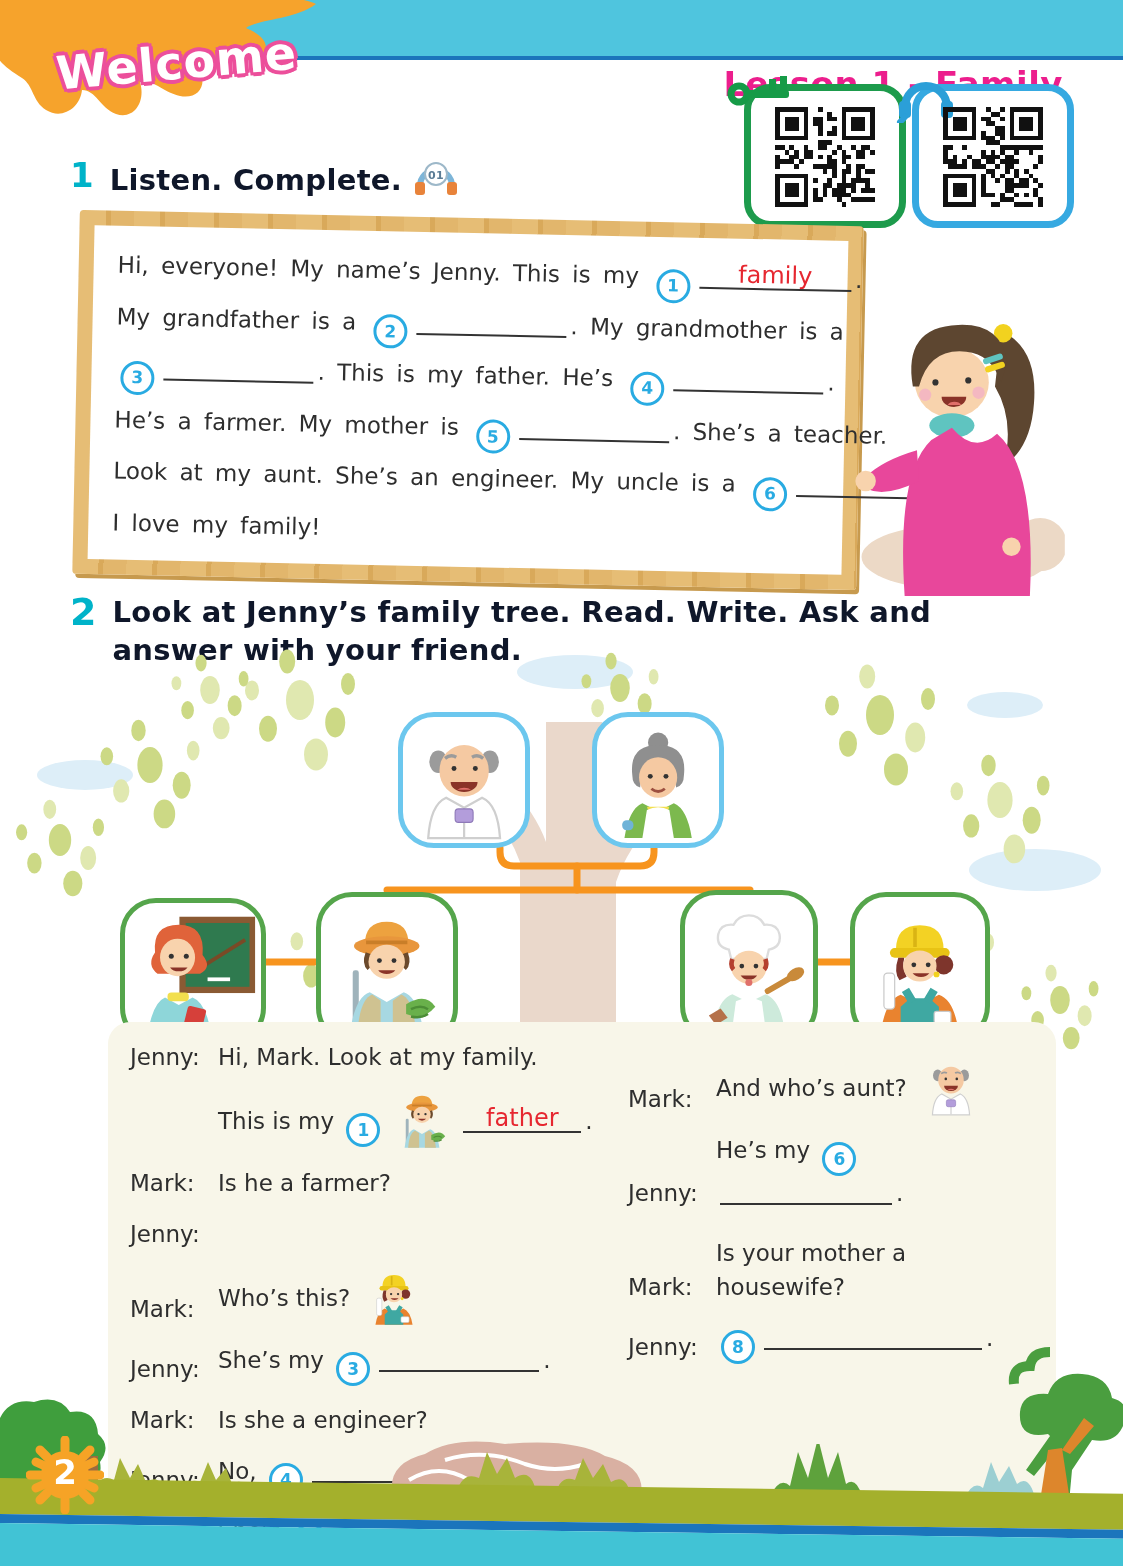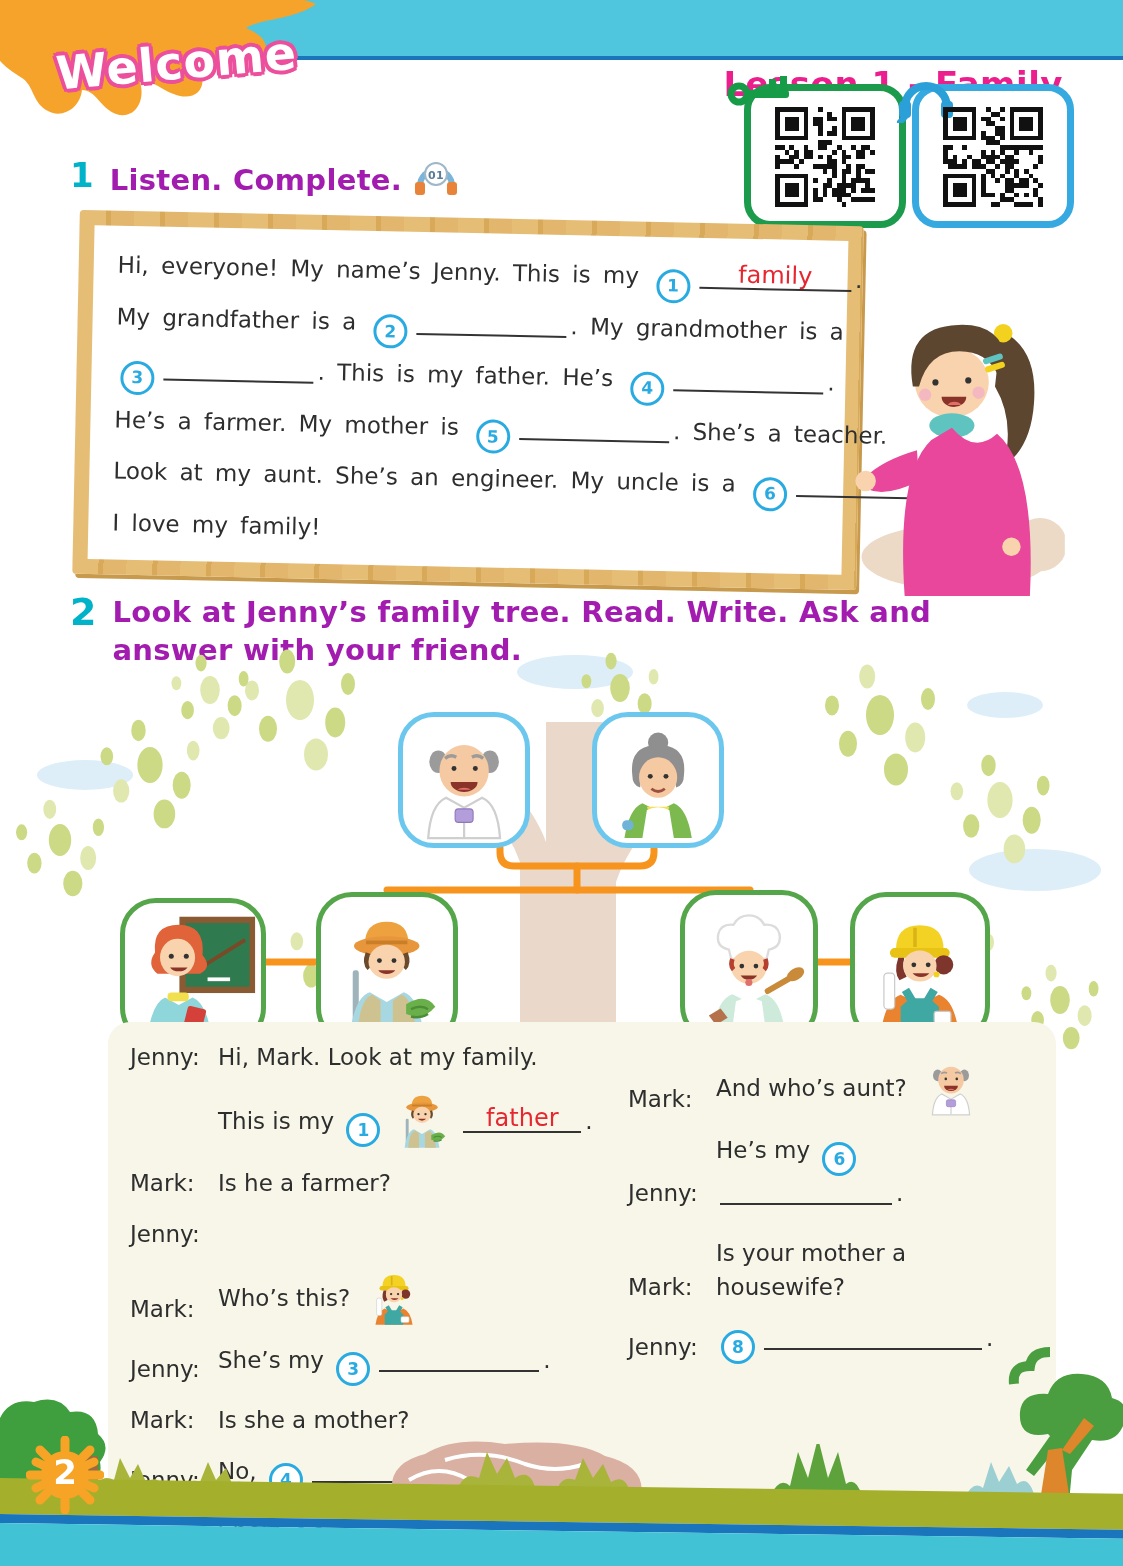--- a/index.html
+++ b/index.html
@@ -24,21 +24,21 @@
   .qr-box.key{left:744px;top:84px;border:7px solid #1d9b4c;}
   .qr-box.listen{left:912px;top:84px;border:7px solid #36a9e1;}
   .qr-box svg.code{position:absolute;left:24px;top:16px;width:100px;height:100px;}
   .corner-icon{position:absolute;left:-24px;top:-26px;}
 
   
   .ex-head{position:absolute;display:flex;align-items:flex-start;gap:16px;}
   #ex1-head{left:70px;top:156px;}
   #ex2-head{left:70px;top:593px;width:990px;}
   .exnum{color:#00b3c9;font-size:34px;font-weight:bold;line-height:38px;}
-  .extitle{color:#a21caf;font-size:29px;font-weight:bold;line-height:38px;letter-spacing:.3px;}
+  .extitle{color:#0f172a;font-size:29px;font-weight:bold;line-height:38px;letter-spacing:.3px;}
   .audio{display:inline-block;vertical-align:-8px;margin-left:10px;}
 
   
   .board{position:absolute;left:76px;top:218px;width:784px;height:364px;transform:rotate(1.2deg);
          background:repeating-linear-gradient(90deg,#e6bd75 0 26px,#d9a95a 26px 31px,#e2b66c 31px 54px);
          box-shadow:3px 4px 0 #c79a4e;border-radius:4px;padding:15px;box-sizing:border-box;}
   .board-inner{width:100%;height:100%;background:#fff;box-sizing:border-box;padding:14px 24px 6px 24px;}
   .line{font-size:23px;line-height:51px;color:#2e2e2e;word-spacing:5px;white-space:nowrap;}
 
   .cnum{display:inline-flex;align-items:center;justify-content:center;width:28px;height:28px;
@@ -661,21 +661,21 @@
           <span class="dcontent"><span>Who’s this? </span><svg class="thumb" viewBox="0 0 100 100">
               <use href="#sym-aunt"></use>
             </svg></span>
         </div>
         <div class="drow">
           <span class="speaker">Jenny:</span>
           <span class="dcontent"><span>She’s my </span><span class="cnum">3</span><span class="blank" style="width: 160px;"></span><span>.</span></span>
         </div>
         <div class="drow">
           <span class="speaker">Mark:</span>
-          <span class="dcontent"><span>Is she a mother?</span></span>
+          <span class="dcontent"><span>Is she a engineer?</span></span>
         </div>
         <div class="drow">
           <span class="speaker">Jenny:</span>
           <span class="dcontent"><span>No, </span><span class="cnum">4</span><span class="blank" style="width: 168px;"></span><span>.</span></span>
         </div>
         <div class="drow">
           <span class="speaker"></span>
           <span class="dcontent"><span>She’s </span><span class="cnum">5</span><span class="blank" style="width: 160px;"></span><span>.</span></span>
         </div>
       </div>

